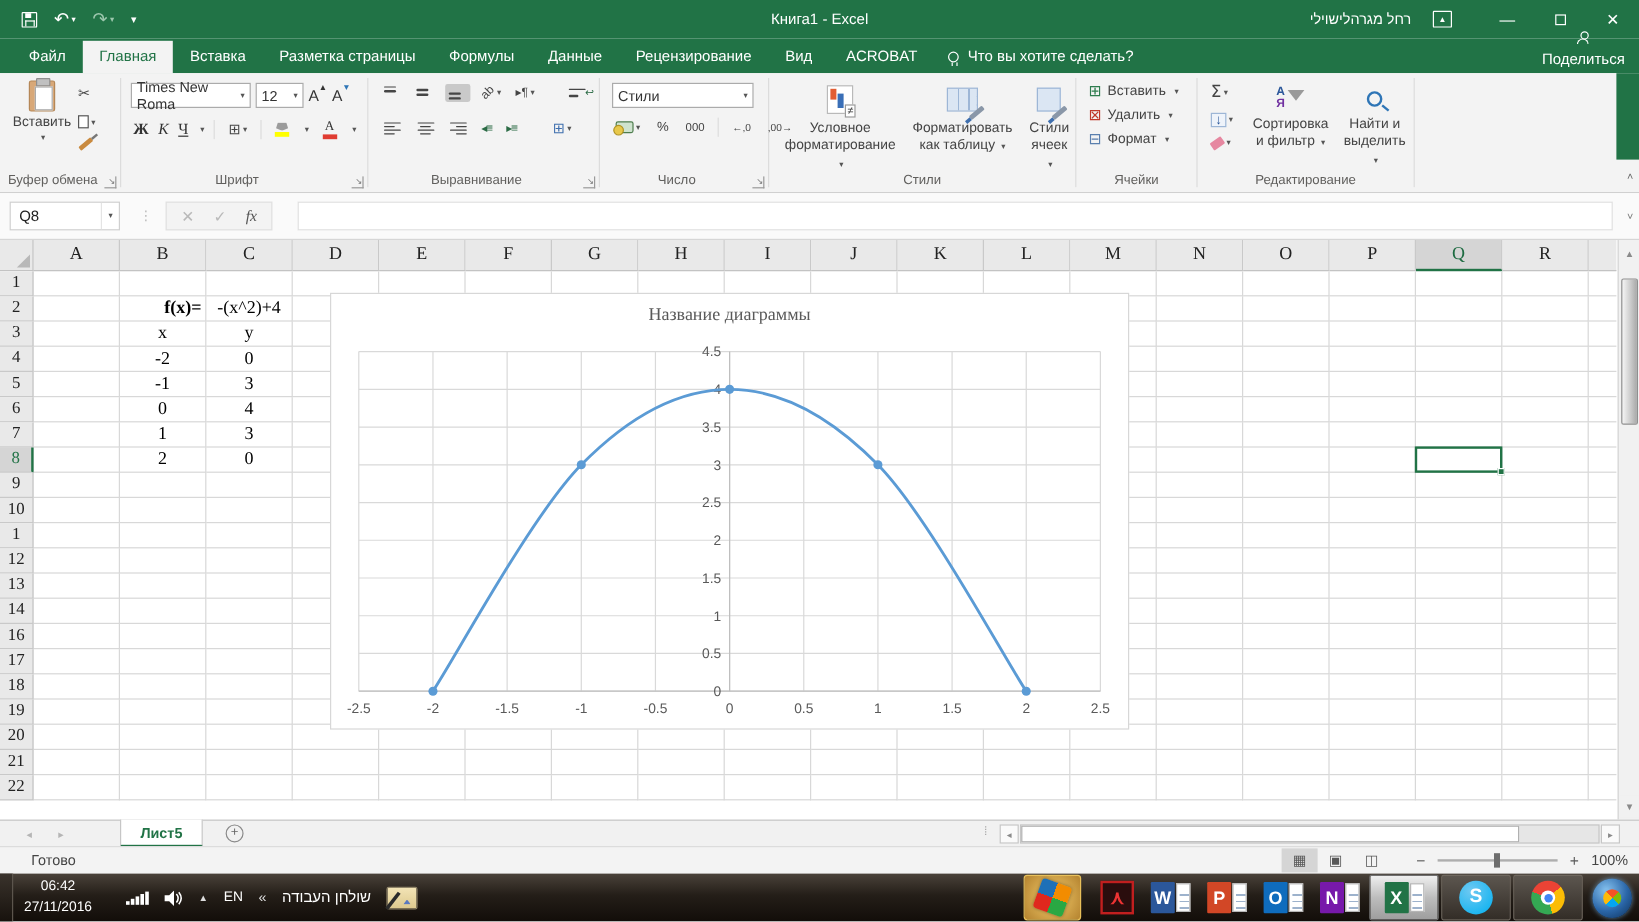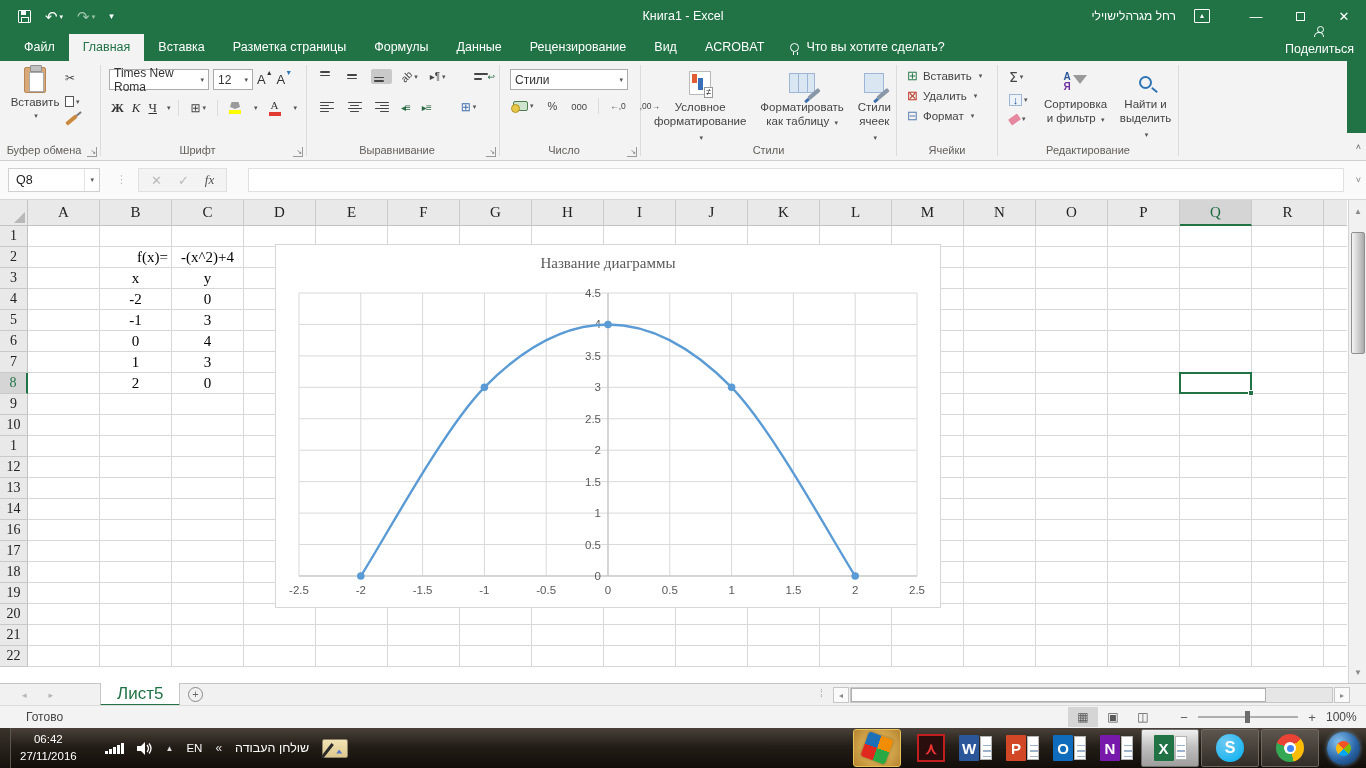--- a/index.html
+++ b/index.html
@@ -142,41 +142,41 @@
   .corner { width:28px; height:26px; background:#e9e9e9; border-right:1px solid #c3c3c3; border-bottom:1px solid #c3c3c3; position:relative; flex:none; }
   .corner:after { content:""; position:absolute; right:2px; bottom:2px; border-left:11px solid transparent; border-bottom:11px solid #b8b8b8; }
   .colh { width:72px; height:26px; background:#e9e9e9; border-right:1px solid #c9c9c9; border-bottom:1px solid #c3c3c3; font-size:15px; color:#222; display:flex; align-items:center; justify-content:center; flex:none; cursor:pointer; }
   .colh.selhd { background:#d5d5d5; color:#1d6b41; border-bottom:2px solid #217346; }
   .colh.partial { width:23px; border-right:none; }
   #gridbody { position:absolute; left:0; top:26px; width:1348px; height:457px; overflow:hidden; }
   .grow { display:flex; height:21px; }
   .rowh { width:28px; background:#e9e9e9; border-right:1px solid #c3c3c3; border-bottom:1px solid #c9c9c9; font-size:14px; color:#222; display:flex; align-items:center; justify-content:center; flex:none; cursor:pointer; }
   .rowh.selhd { background:#d5d5d5; color:#217346; border-right:2px solid #217346; }
   .gcell { width:72px; border-right:1px solid #d8d8d8; border-bottom:1px solid #d8d8d8; font-size:15px; color:#000; display:flex; align-items:center; justify-content:center; flex:none; overflow:hidden; white-space:nowrap; cursor:cell; }
-  .gcell.right { justify-content:flex-end; padding-right:3px; }
+  .gcell.right { justify-content:flex-end; padding-right:3px;font-weight:bold; }
   .gcell.filler { width:23px; border-right:none; }
   #selbox { position:absolute; border:2px solid #217346; background:transparent; pointer-events:none; }
   #selbox .handle { position:absolute; right:-4px; bottom:-4px; width:6px; height:6px; background:#217346; border:1px solid #fff; }
 
   
   #vscroll { position:absolute; right:0; top:0; width:18px; height:483px; background:#f1f1f1; border-left:1px solid #d4d4d4; }
   .vs-arrow { position:absolute; left:1px; width:16px; height:18px; background:#f1f1f1; color:#8a8a8a; font-size:8px; display:flex; align-items:center; justify-content:center; cursor:pointer; }
   #vscroll .up { top:2px; } #vscroll .down { bottom:2px; }
   .vthumb { position:absolute; left:2px; top:32px; width:14px; height:122px; border:1px solid #8f8f8f; border-radius:2px; background:linear-gradient(to right,#f5f5f5,#c9c9c9 60%,#a9a9a9); cursor:grab; }
 
   
   #chart { position:absolute; left:275px; top:44px; width:666px; height:364px; background:#fff; border:1px solid #d7d7d7; }
   #chart-title { position:absolute; left:0; top:10px; width:100%; text-align:center; font-size:15px; color:#595959; }
   #chart svg { position:absolute; left:0; top:0; }
   #chart text.tick { font-family:"Liberation Sans",sans-serif; font-size:11.5px; fill:#595959; }
 
   
   #sheettabs { position:absolute; left:0; top:683px; width:1366px; height:22px; background:#f1f1f1; border-top:1px solid #c6c6c6; }
   .tabnav { position:absolute; left:22px; top:0; height:22px; display:flex; align-items:center; gap:22px; color:#b5b5b5; font-size:9px; }
-  .sheettab { position:absolute; left:100px; top:-1px; height:23px; background:#fff; border:1px solid #c6c6c6; border-top:none; border-bottom:2px solid #217346; color:#217346; font-weight:normal; font-size:17px; display:flex; align-items:center; padding:0 16px; cursor:pointer; }
+  .sheettab { position:absolute; left:100px; top:-1px; height:23px; background:#fff; border:1px solid #c6c6c6; border-top:none; border-bottom:2px solid #217346; color:#217346; font-weight:bold; font-size:12px; display:flex; align-items:center; padding:0 16px; cursor:pointer; }
   .addsheet { position:absolute; left:188px; top:3px; width:15px; height:15px; border:1px solid #8a8a8a; border-radius:50%; color:#666; font-size:11px; line-height:13px; text-align:center; cursor:pointer; }
   .hdots { position:absolute; left:820px; top:4px; color:#a5a5a5; font-size:10px; }
   .hs-arrow { position:absolute; top:3px; width:16px; height:16px; background:#fafafa; border:1px solid #c6c6c6; color:#8a8a8a; font-size:8px; display:flex; align-items:center; justify-content:center; cursor:pointer; }
   .hs-left { left:833px; } .hs-right { left:1334px; }
   .htrack { position:absolute; left:850px; top:3px; width:483px; height:16px; background:#e6e6e6; border:1px solid #c6c6c6; }
   .hthumb { position:absolute; left:0px; top:0px; width:415px; height:14px; background:#fff; border:1px solid #b0b0b0; cursor:grab; }
 
   
   #statusbar { position:absolute; left:0; top:705px; width:1366px; height:23px; background:#f3f3f3; border-top:1px solid #dcdcdc; font-size:12px; color:#444; }
   .ready { position:absolute; left:26px; top:4px; }

